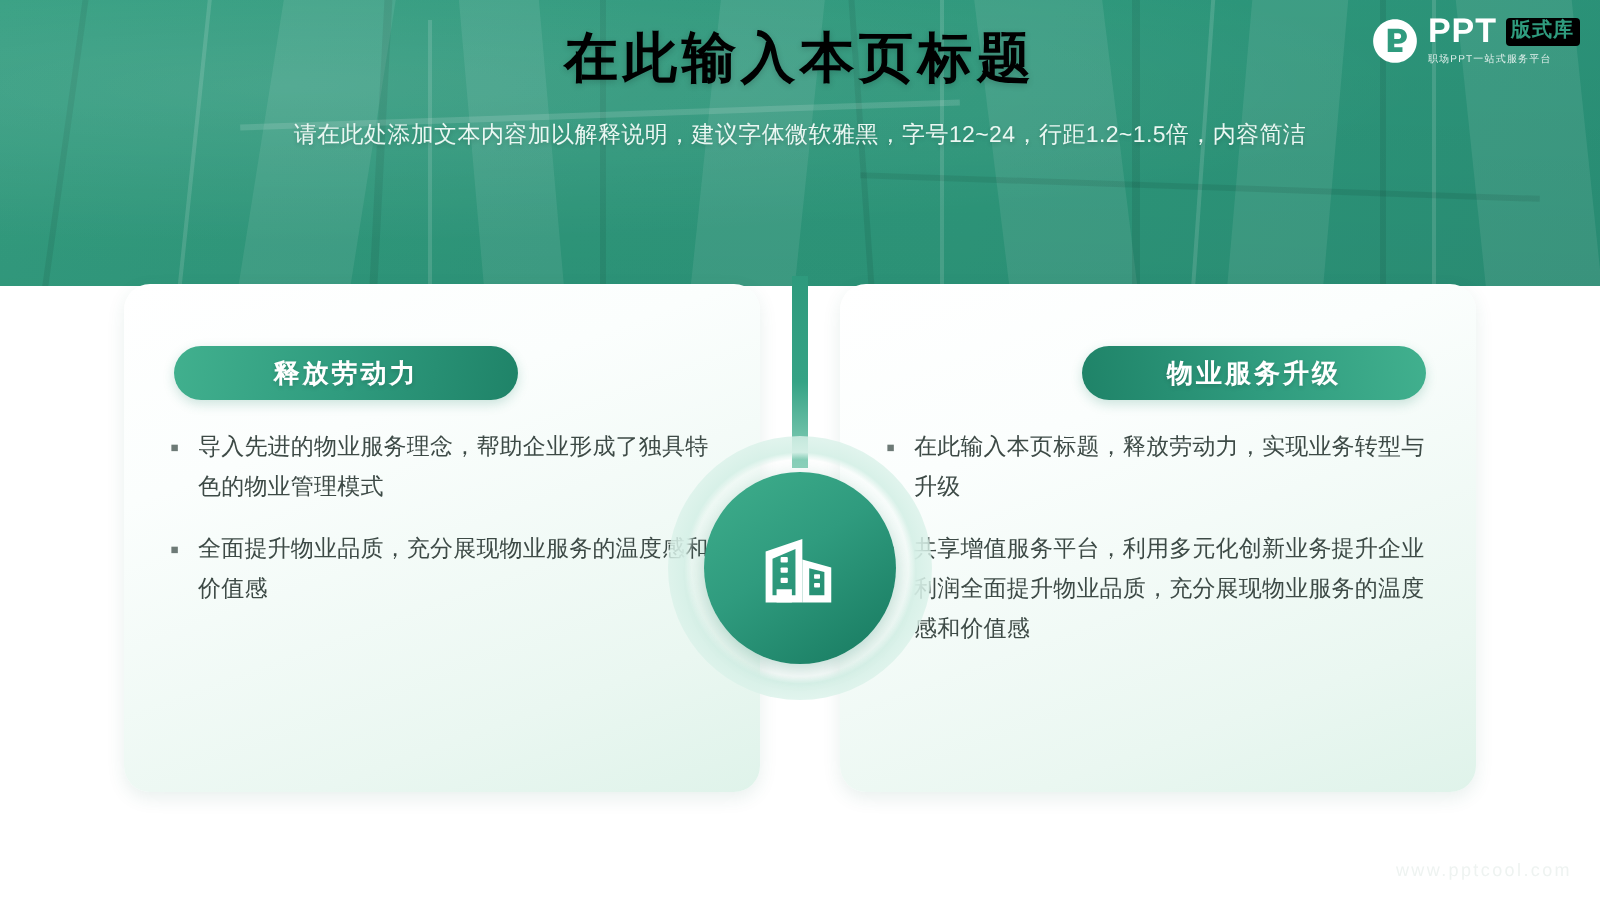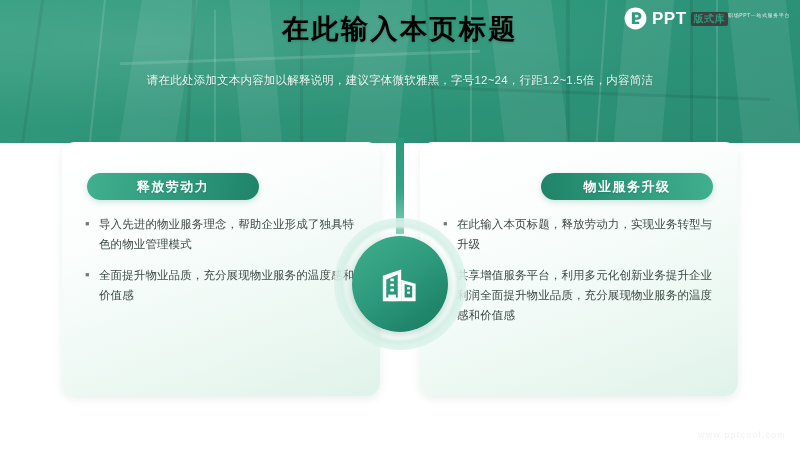--- a/index.html
+++ b/index.html
@@ -56,49 +56,49 @@
   }
   .page-title {
     font-size: 27px;
     font-weight: bold;
     color: #000000;
     letter-spacing: 2.5px;
     line-height: 34px;
     text-shadow: 0 1px 3px rgba(0,0,0,0.18);
   }
   .subtitle {
-    margin-top: 24px;
+    margin-top: 12px;
     font-size: 11.5px;
     color: #eaf7f2;
     line-height: 20px;
     letter-spacing: 0.2px;
     text-shadow: 0 1px 2px rgba(0,0,0,0.16);
   }
 
   
   .brand {
     position: absolute;
     right: 10px; top: 7px;
     display: flex;
     align-items: center;
     gap: 5px;
     z-index: 8;
   }
   .brand-mark {
     width: 23px; height: 23px;
     flex: 0 0 auto;
   }
-  .brand-texts { display: flex; flex-direction: row; align-items: flex-start; }
+  .brand-texts { display: flex; flex-direction: column; align-items: flex-start; }
   .brand-row1 { display: flex; align-items: center; gap: 4px; }
   .brand-ppt {
     font-size: 17px; font-weight: bold; color: #ffffff;
     letter-spacing: 0.5px; line-height: 18px;
   }
   .brand-badge {
-    background: #404040;
+    background: #000000;
     color: #2f9b7e;
     font-size: 10px;
     font-weight: bold;
     line-height: 12px;
     padding: 1px 3px;
     border-radius: 2px;
     letter-spacing: 0.5px;
   }
   .brand-tag {
     font-size: 5px;

